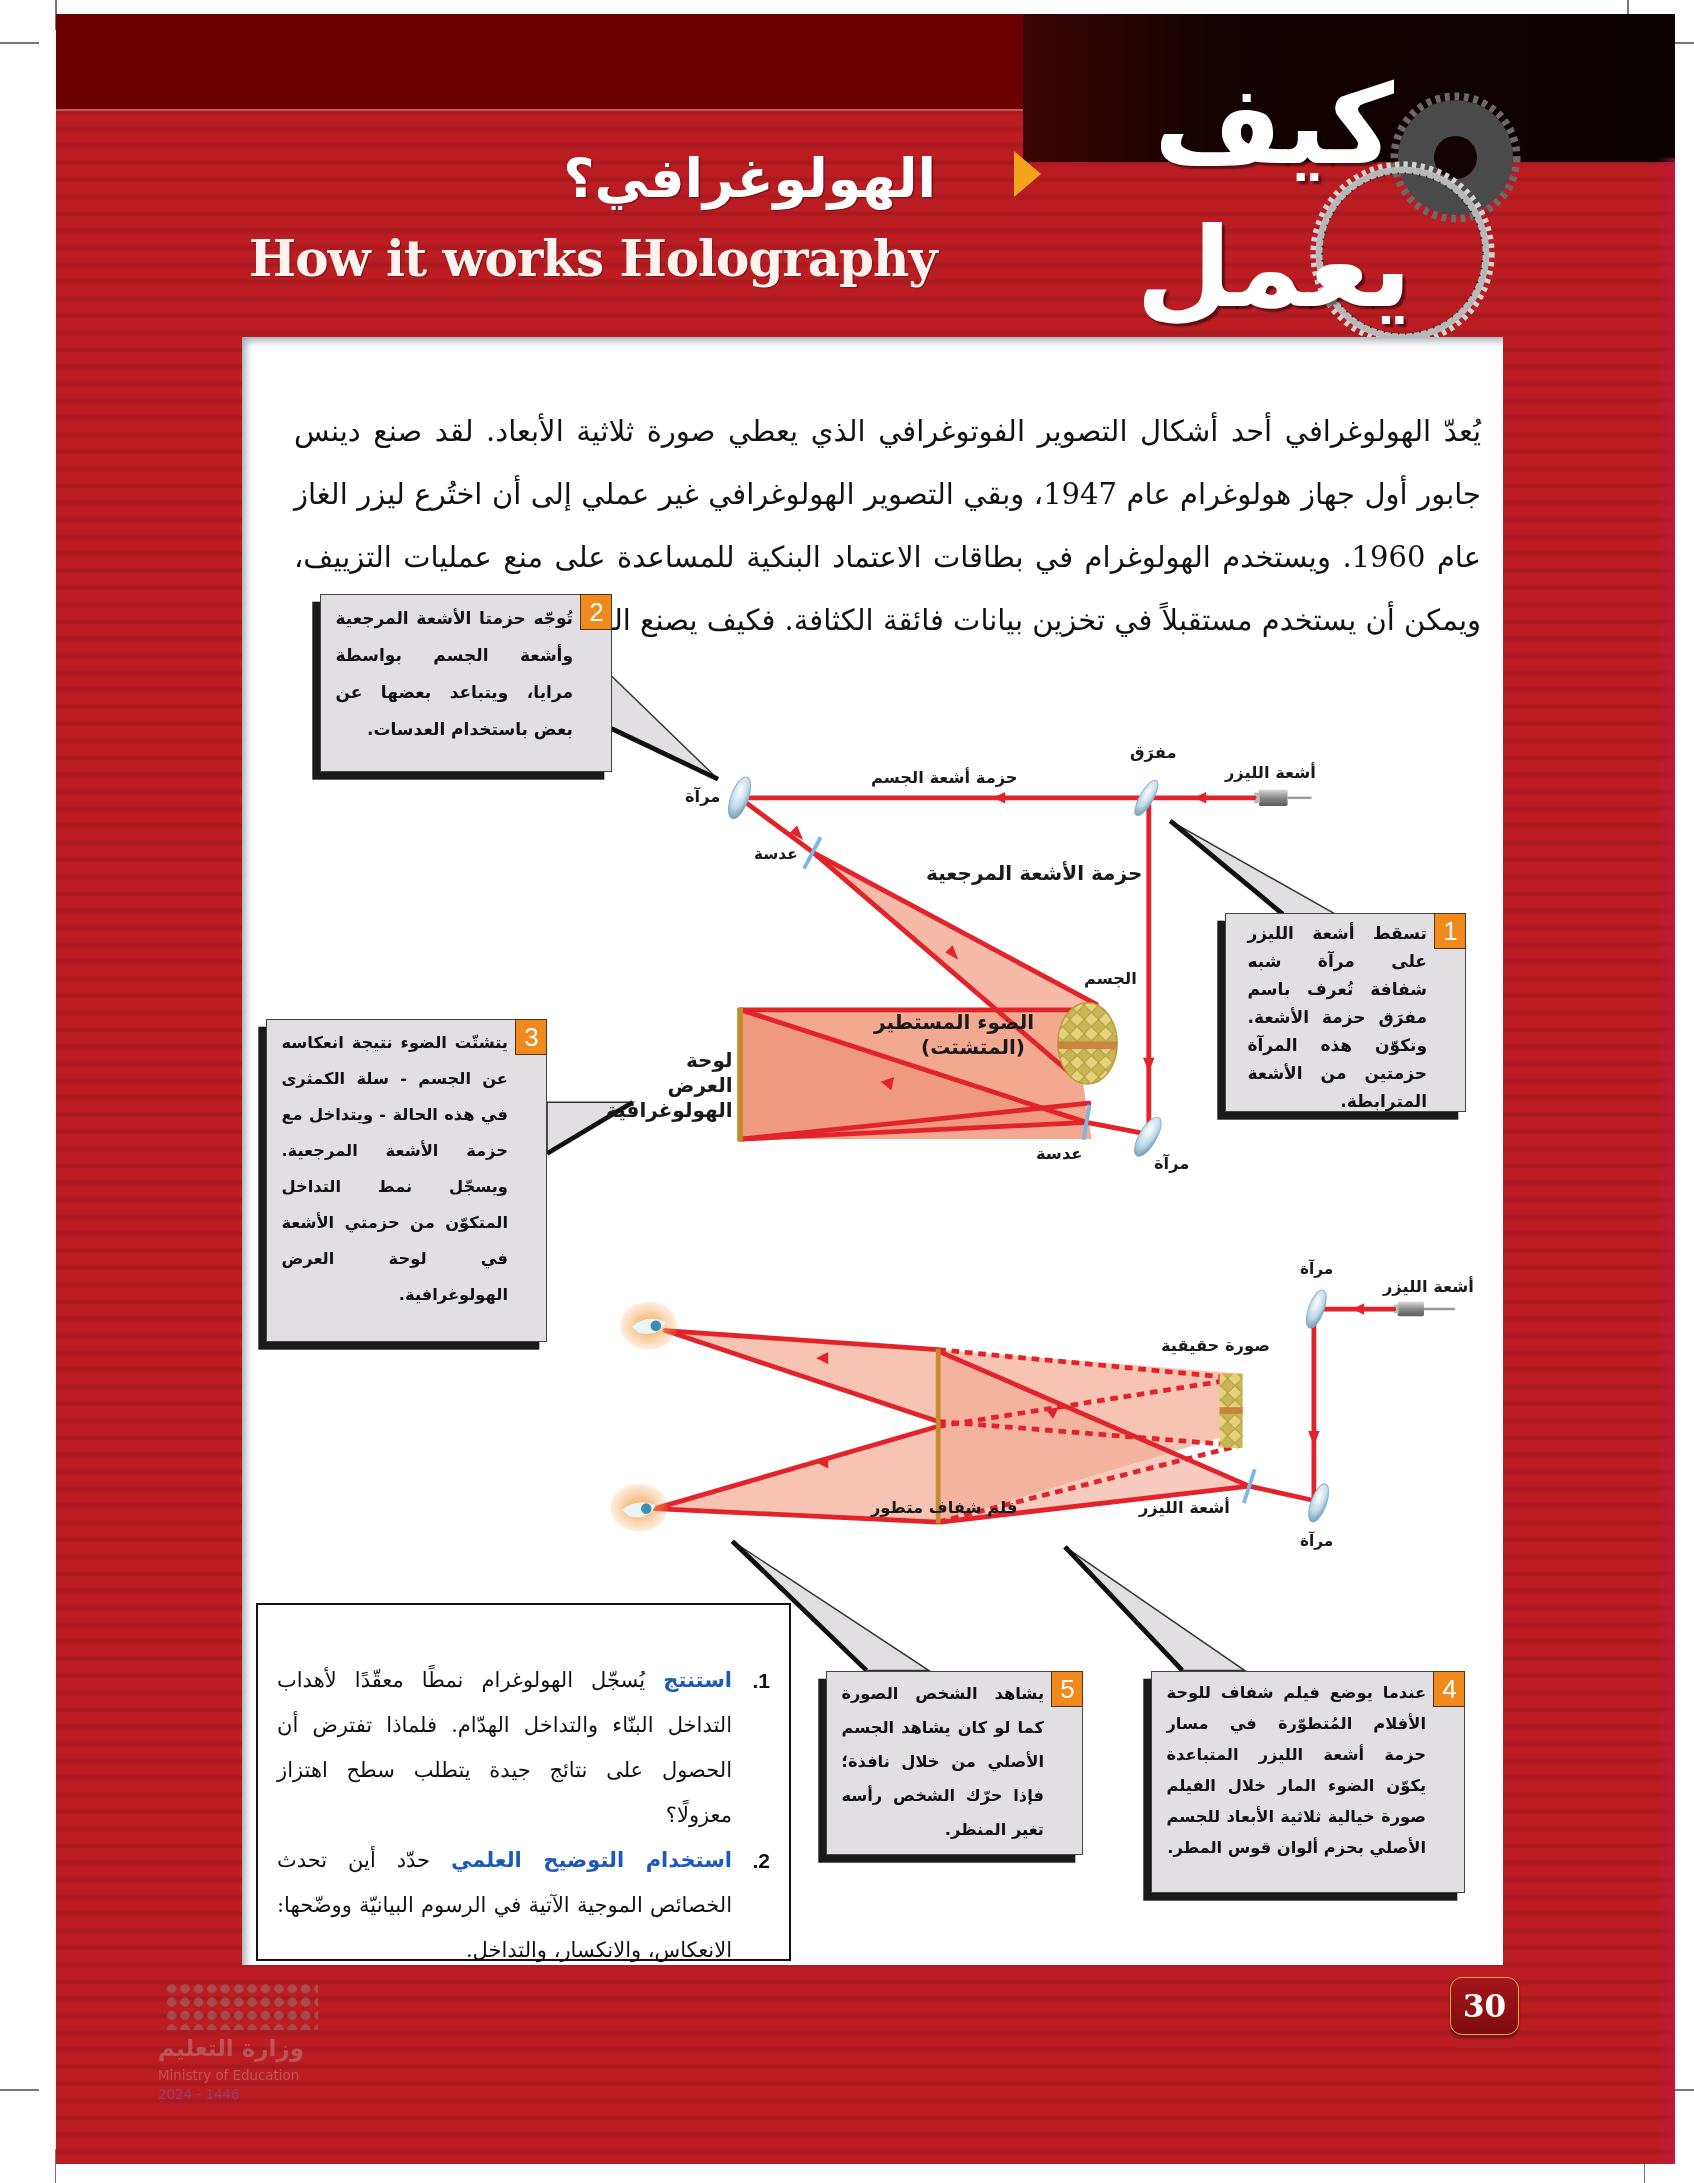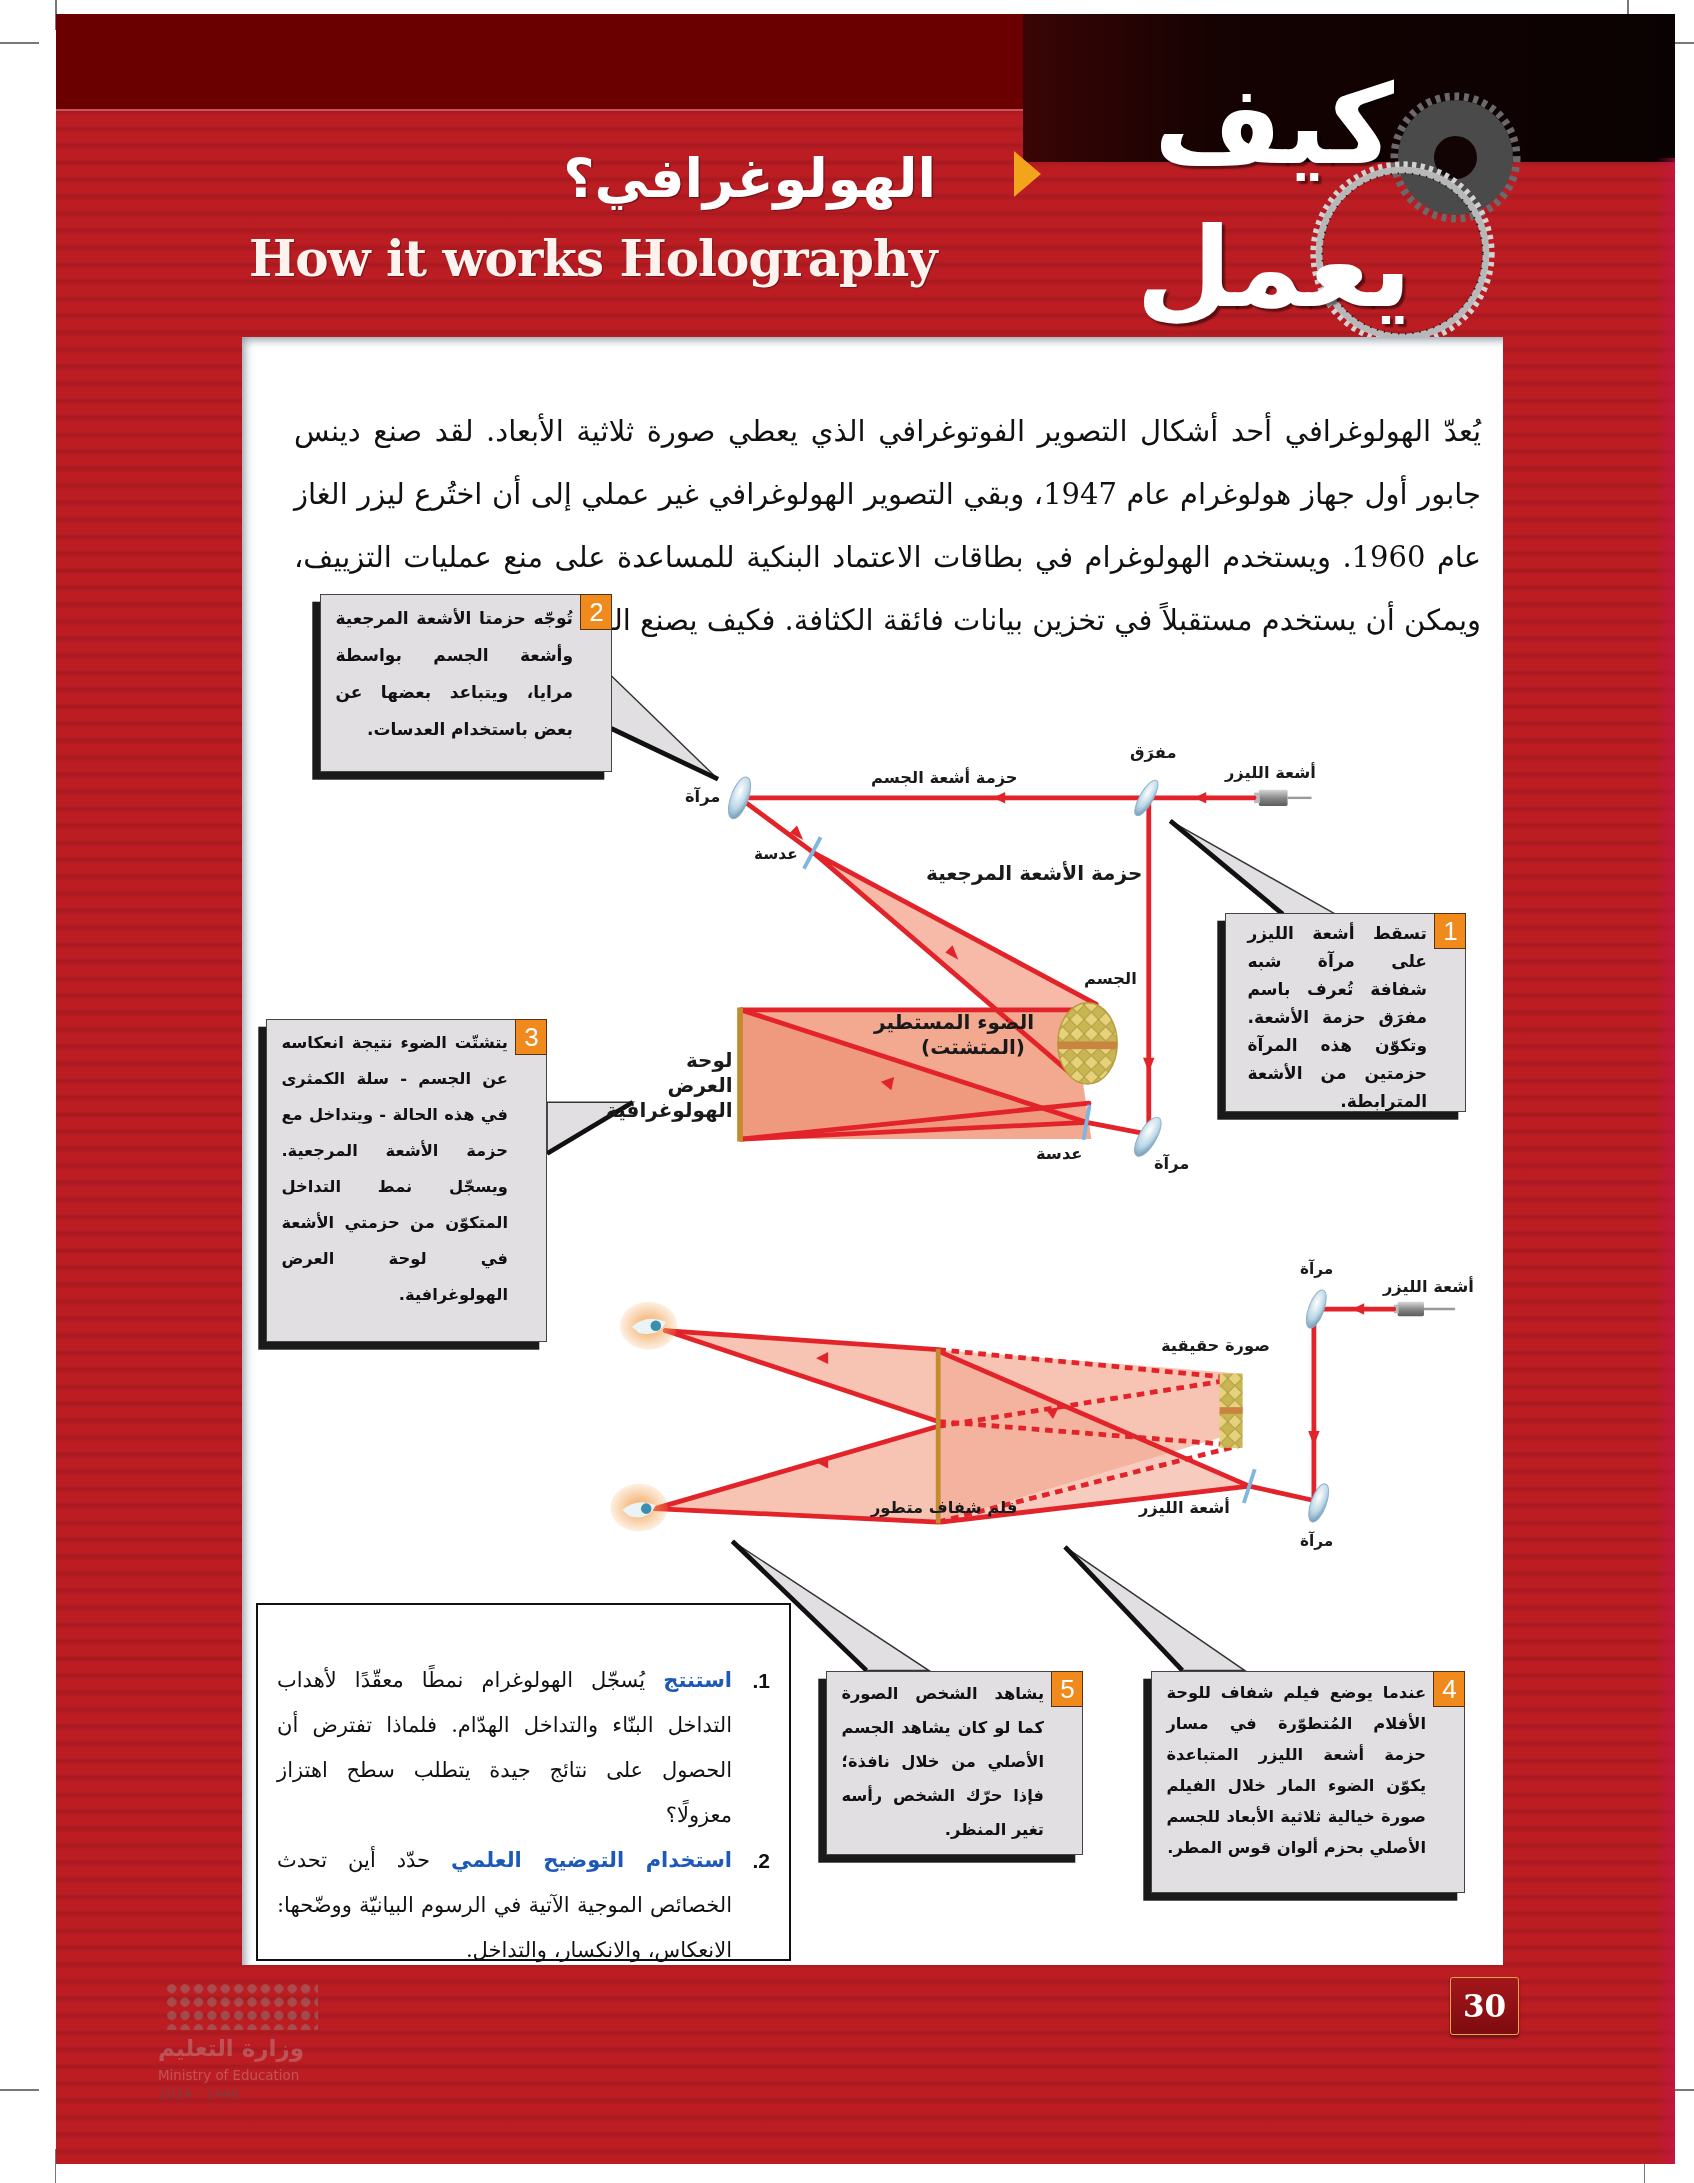--- a/index.html
+++ b/index.html
@@ -44,27 +44,27 @@
 
   #ct-box { position:absolute; left:256px; top:1603px; width:531px; height:354px; border:2.4px solid #111; background:#fff; }
   #ct-head { position:absolute; left:0; top:0; width:531px; height:45px; background:#1a1516; }
   #ct-orange { position:absolute; left:0; top:0; width:261px; height:42px; background:#f38c1e; }
   #ct-title { position:absolute; right:19px; top:0; height:45px; line-height:45px; color:#fff; font-weight:bold; font-size:25px; direction:rtl; }
   #ct-body { position:absolute; left:19px; right:19px; top:53px; direction:rtl; font-family:"DejaVu Serif", serif; font-size:21px; line-height:45px; color:#111; }
   .ct-item { position:relative; padding-right:38px; text-align:justify; text-align-last:right; }
   .ct-item .n { position:absolute; right:0; top:0; font-weight:bold; font-family:"Liberation Sans", sans-serif; }
   .ct-item .kw { color:#1d5ab8; font-weight:bold; font-family:"DejaVu Sans", sans-serif; }
 
-  #page-num { position:absolute; left:1450px; top:1977px; width:67px; height:56px; border-radius:3px; background:linear-gradient(180deg,#a3161a,#7e0c0f); border:1.9px solid #e9a64a; color:#fff; font-family:"DejaVu Serif", serif; font-weight:bold; font-size:31px; line-height:56px; text-align:center; box-shadow:0 2.9px 2.9px rgba(0,0,0,0.4); }
+  #page-num { position:absolute; left:1450px; top:1977px; width:67px; height:56px; border-radius:12px; background:linear-gradient(180deg,#a3161a,#7e0c0f); border:1.9px solid #e9a64a; color:#fff; font-family:"DejaVu Serif", serif; font-weight:bold; font-size:31px; line-height:56px; text-align:center; box-shadow:0 2.9px 2.9px rgba(0,0,0,0.4); }
 
   #watermark { position:absolute; left:158px; top:1982px; width:201px; height:124px; opacity:0.35; }
   #wm-dots { position:absolute; left:7.2px; top:0; width:153px; height:48px; background-image: radial-gradient(circle, #8aa39a 4.3px, transparent 4.8px); background-size:13.4px 13.4px; }
   #wm-ar { position:absolute; left:0; top:53px; color:#c9b7b7; font-size:23px; font-weight:bold; direction:rtl; }
   #wm-en { position:absolute; left:0; top:86px; color:#c9b7b7; font-size:13.4px; }
-  #wm-yr { position:absolute; left:0; top:105px; color:#0f766e; font-size:13.4px; }
+  #wm-yr { position:absolute; left:0; top:105px; color:#3b82f6; font-size:13.4px; }
 </style>
 </head>
 <body>
 
 <div class="crop" style="left:0;top:42px;width:39px;height:1.9px;"></div>
 <div class="crop" style="left:55px;top:0;width:1.9px;height:30px;"></div>
 <div class="crop" style="left:1627px;top:0;width:1.9px;height:30px;"></div>
 <div class="crop" style="left:1647px;top:42px;width:47px;height:1.9px;"></div>
 <div class="crop" style="left:0;top:2089px;width:39px;height:1.9px;"></div>
 <div class="crop" style="left:1656px;top:2089px;width:38px;height:1.9px;"></div>

